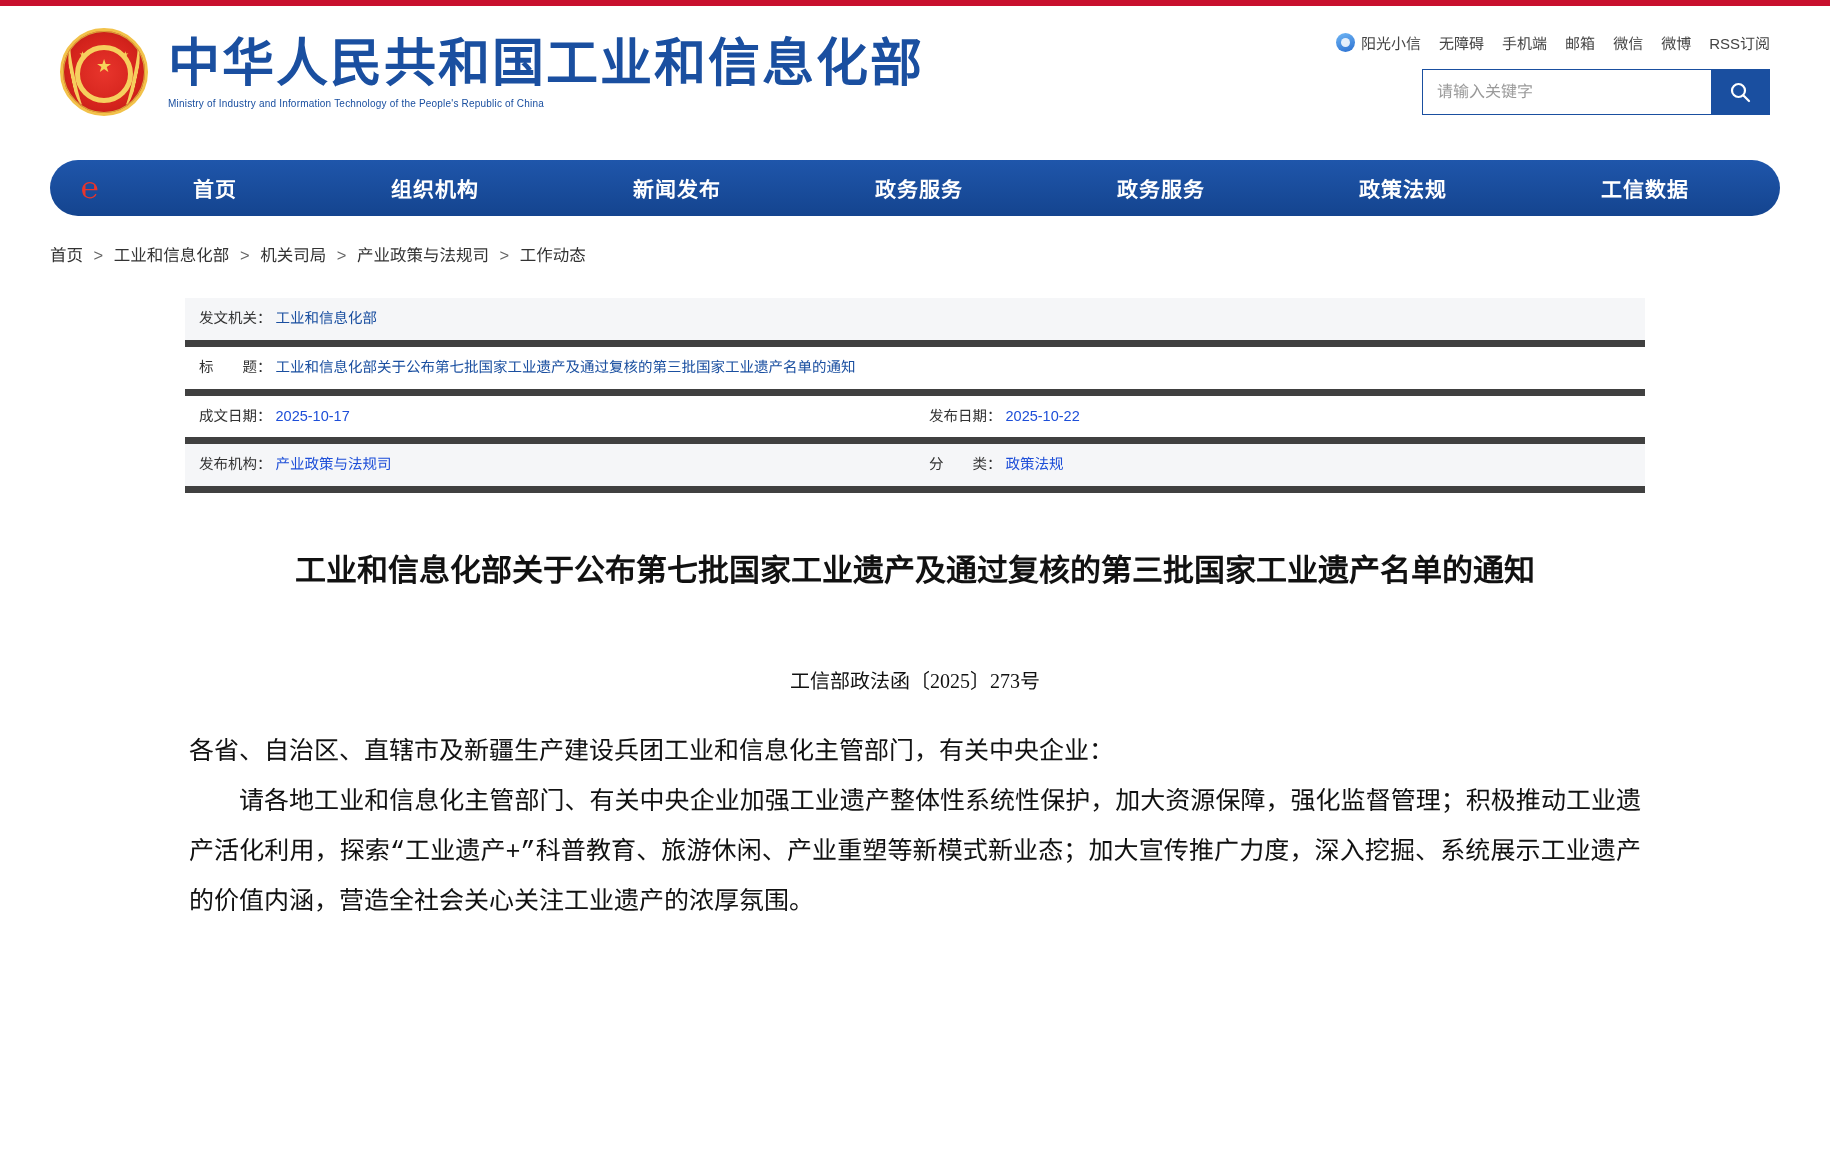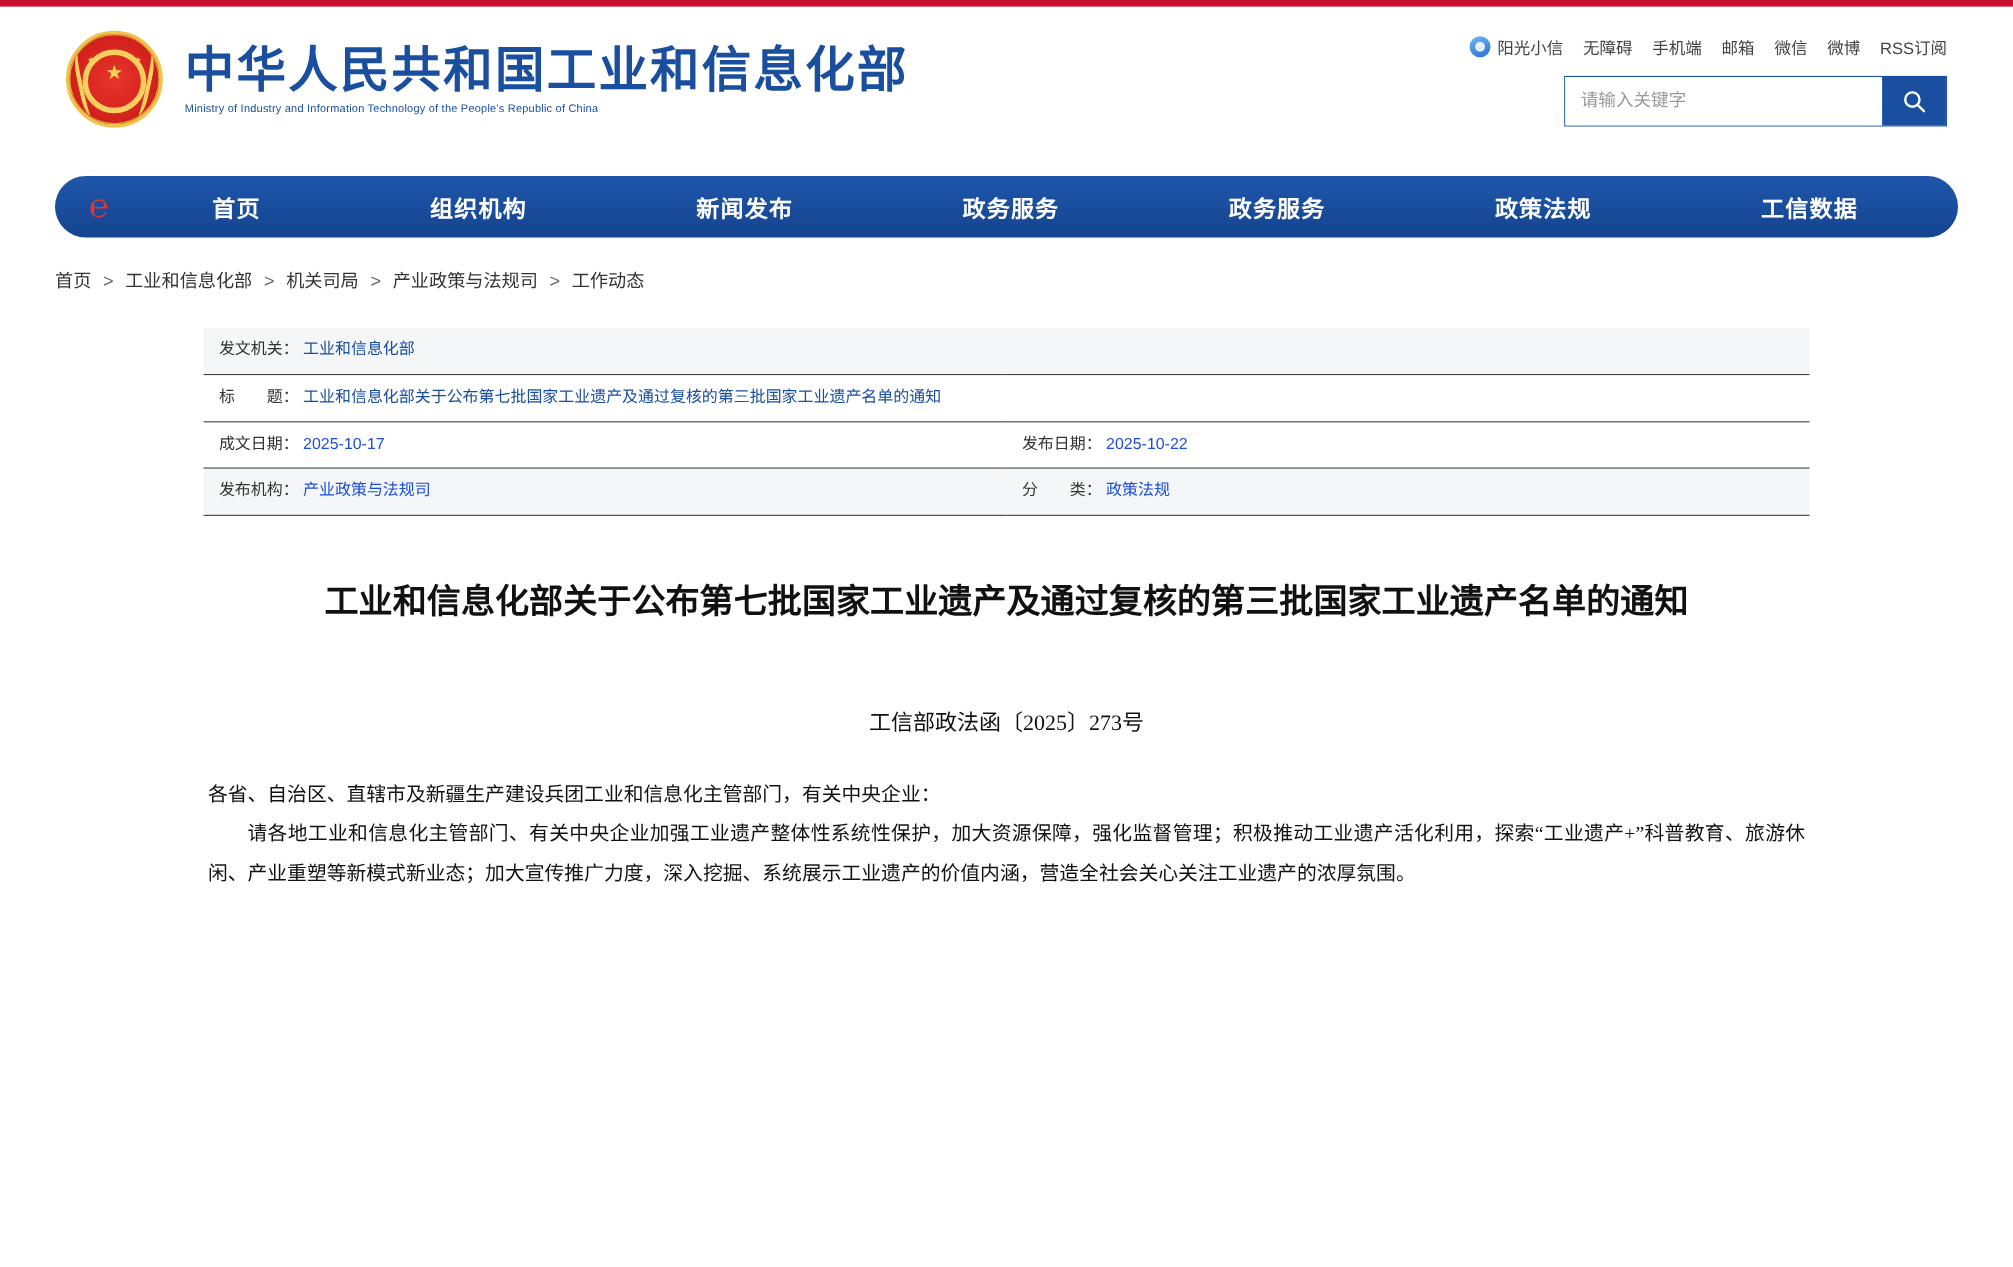--- a/index.html
+++ b/index.html
@@ -75,21 +75,21 @@
   }
   .emblem .star-small {
     position: absolute;
     color: #f7d35a;
     font-size: 8px;
     line-height: 1;
   }
   .brand-text .cn {
     font-family: "Liberation Serif", "DejaVu Serif", serif;
     font-weight: bold;
-    font-size: 45px;
+    font-size: 52px;
     color: #1a4fa0;
     letter-spacing: 2px;
     line-height: 1.12;
     white-space: nowrap;
   }
   .brand-text .en {
     font-size: 10px;
     color: #1a4fa0;
     letter-spacing: 0.2px;
     margin-top: 4px;
@@ -211,21 +211,21 @@
     max-width: 1480px;
     margin: 22px auto 0 auto;
     padding: 0 10px;
   }
   .meta-table {
     width: 100%;
     border-collapse: collapse;
     font-size: 14.5px;
     color: #333;
   }
-  .meta-table tr { border-bottom: 1px solid #404040; }
+  .meta-table tr { border-bottom: 7px solid #404040; }
   .meta-table tr.alt { background: #f5f6f8; }
   .meta-table td {
     padding: 10px 14px;
     vertical-align: middle;
     line-height: 1.5;
   }
   .meta-label { color: #333; white-space: nowrap; }
   .meta-value { color: #1a4fa0; }
   .meta-value.dark { color: #1d4ed8; }
   .half { width: 50%; }
@@ -241,22 +241,22 @@
     margin: 55px 20px 0 20px;
   }
   .doc-number {
     text-align: center;
     font-family: "Liberation Serif", "DejaVu Serif", serif;
     font-size: 20px;
     color: #111;
     margin-top: 70px;
   }
   .doc-body {
-    font-family: Liberation Serif, serif;
-    font-size: 18px;
+    font-family: Liberation Mono, monospace;
+    font-size: 25px;
     line-height: 2.0;
     color: #111;
     margin-top: 34px;
     text-align: justify;
     padding: 0 4px;
   }
   .doc-body p { margin: 0; }
   .doc-body p.indent { text-indent: 2em; }
 </style>
 </head>

